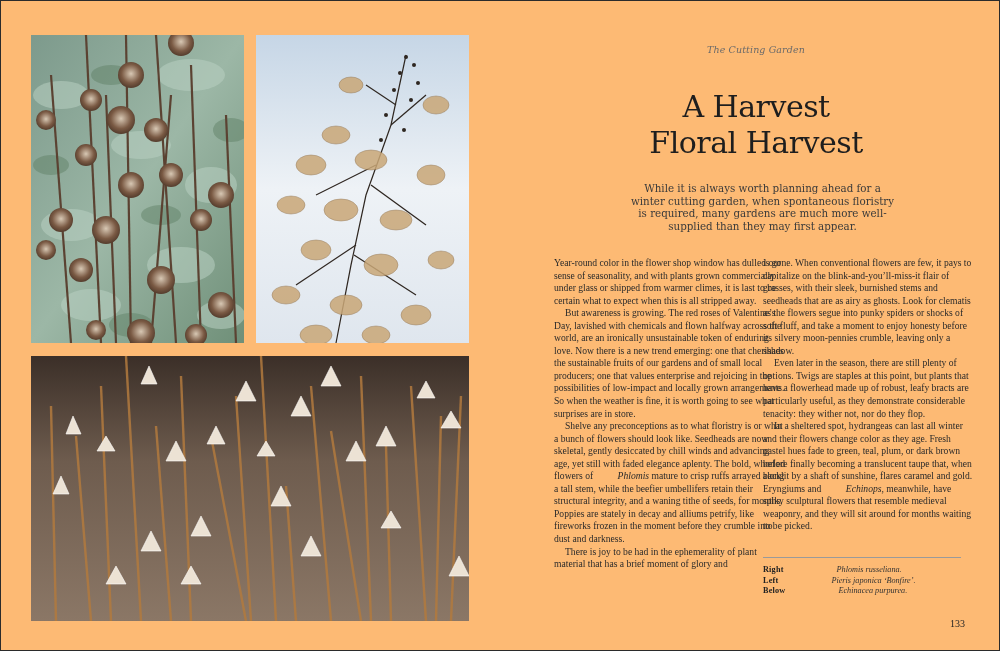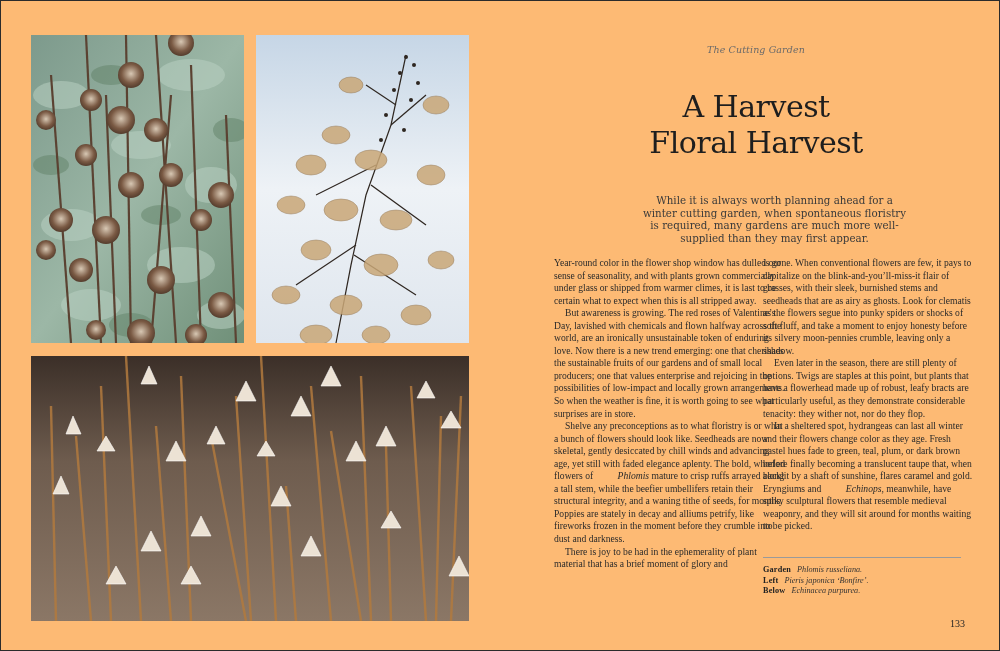--- a/index.html
+++ b/index.html
@@ -9,36 +9,36 @@
   .photo svg { display:block; width:100%; height:100%; }
   #photo-phlomis { left:30px; top:34px; width:213px; height:308px; }
   #photo-pieris { left:255px; top:34px; width:213px; height:308px; }
   #photo-echinacea { left:30px; top:355px; width:438px; height:265px; }
 
   .running-head { position:absolute; left:650px; top:43px; width:210px; text-align:center;
     font-family:"DejaVu Serif", serif; font-style:italic; font-size:9.5px; color:#6a6a6a; letter-spacing:0.1px; }
   .title { position:absolute; left:610px; top:88px; width:290px; text-align:center;
     font-family:"DejaVu Serif", serif; font-size:30px; line-height:36px; color:#1e1e1e; font-weight:normal; margin:0; letter-spacing:-0.5px; }
   .deck { position:absolute; left:625px; top:177px; width:265px; text-align:center;
-    font-family:"DejaVu Serif", serif; font-size:10.3px; line-height:12.6px; color:#3a3a3a; margin:16px; }
+    font-family:"DejaVu Serif", serif; font-size:10.3px; line-height:12.6px; color:#3a3a3a; margin:4px; }
 
   .col { position:absolute; top:256px; width:232px;
     font-family:"Liberation Serif", serif; font-size:9.6px; line-height:12.55px; color:#2a2a2a; }
   .col p { margin:0; text-indent:11px; }
   .col p.first { text-indent:0; }
   #col-left { left:553px; }
   #col-right { left:762px; width:210px; }
   .col i { font-style:italic;padding-left:22px; }
 
   .caption-rule { position:absolute; left:762px; top:556px; width:198px; height:0; border-top:1px solid #9a9a9a; }
   .captions { position:absolute; left:762px; top:564px; width:200px;
     font-family:"Liberation Serif", serif; font-size:8.2px; line-height:10.6px; color:#222; }
   .captions div { white-space:nowrap; }
   .captions b { font-weight:bold; margin-right:4px; letter-spacing:0.2px; }
-  .captions i { font-style:italic; color:#333; }
+  .captions i { font-style:italic; color:#333;margin-left:47px; }
   .folio { position:absolute; left:940px; top:617px; width:24px; text-align:right;
     font-family:"Liberation Serif", serif; font-size:10px; color:#222; }
 </style>
 </head>
 <body>
 
 <div class="page">
 
   <div class="photo" id="photo-phlomis">
     <svg viewBox="0 0 213 308" preserveAspectRatio="none">
@@ -233,19 +233,19 @@
 
   <div class="col" id="col-right">
     <p class="first">is gone. When conventional flowers are few, it pays to capitalize on the blink-and-you’ll-miss-it flair of grasses, with their sleek, burnished stems and seedheads that are as airy as ghosts. Look for clematis as the flowers segue into punky spiders or shocks of soft fluff, and take a moment to enjoy honesty before its silvery moon-pennies crumble, leaving only a shadow.</p>
     <p>Even later in the season, there are still plenty of options. Twigs are staples at this point, but plants that have a flowerhead made up of robust, leafy bracts are particularly useful, as they demonstrate considerable tenacity: they wither not, nor do they flop.</p>
     <p><span>In a sheltered spot, hydrangeas can last all winter and their flowers change color as they age. Fresh pastel hues fade to green, teal, plum, or dark brown before finally becoming a translucent taupe that, when backlit by a shaft of sunshine, flares caramel and gold. Eryngiums and </span><i>Echinops</i><span>, meanwhile, have spiky sculptural flowers that resemble medieval weaponry, and they will sit around for months waiting to be picked.</span></p>
   </div>
 
   <div class="caption-rule"></div>
 
   <div class="captions">
-    <div><b>Garden</b> <i>Phlomis russeliana.</i></div>
+    <div><b>Right</b> <i>Phlomis russeliana.</i></div>
     <div><b>Left</b> <i>Pieris japonica ‘Bonfire’.</i></div>
     <div><b>Below</b> <i>Echinacea purpurea.</i></div>
   </div>
 
   <div class="folio">133</div>
 </div>
 
 </body></html>

